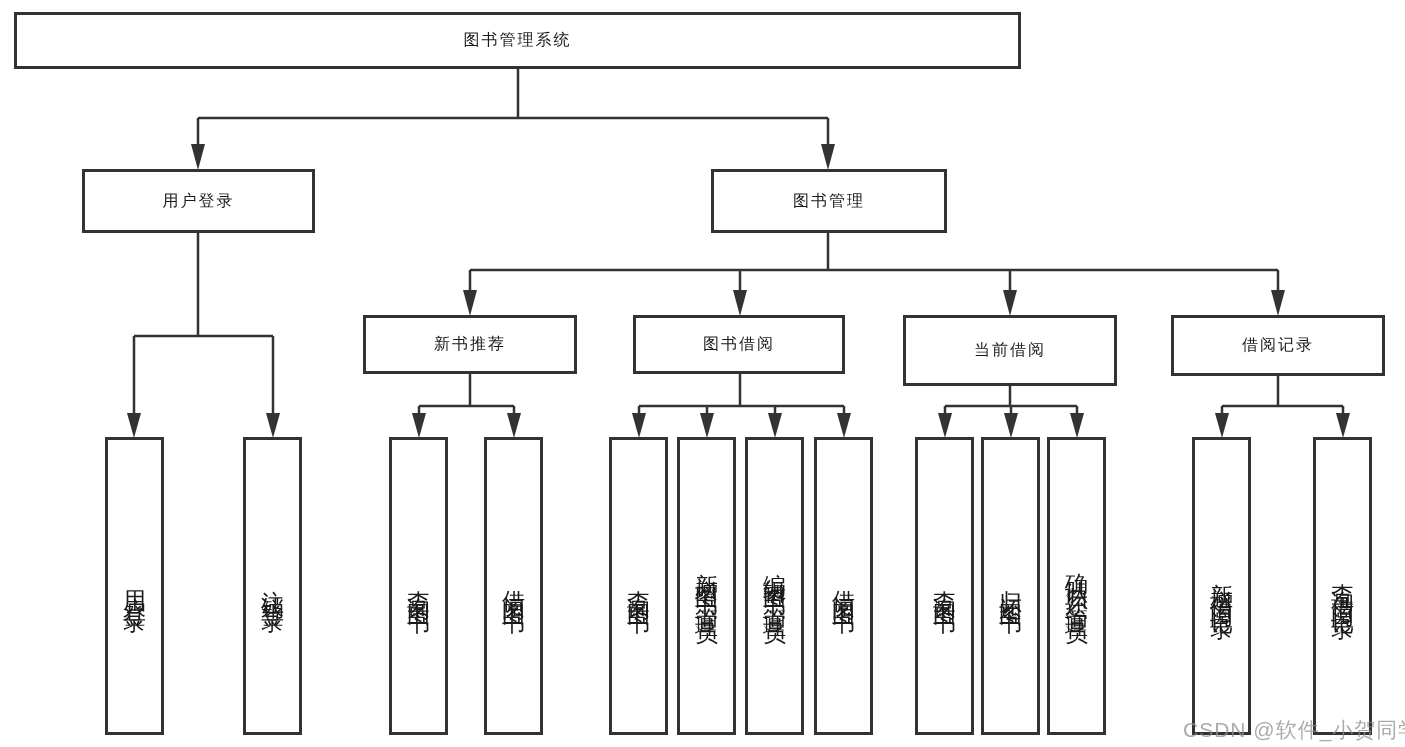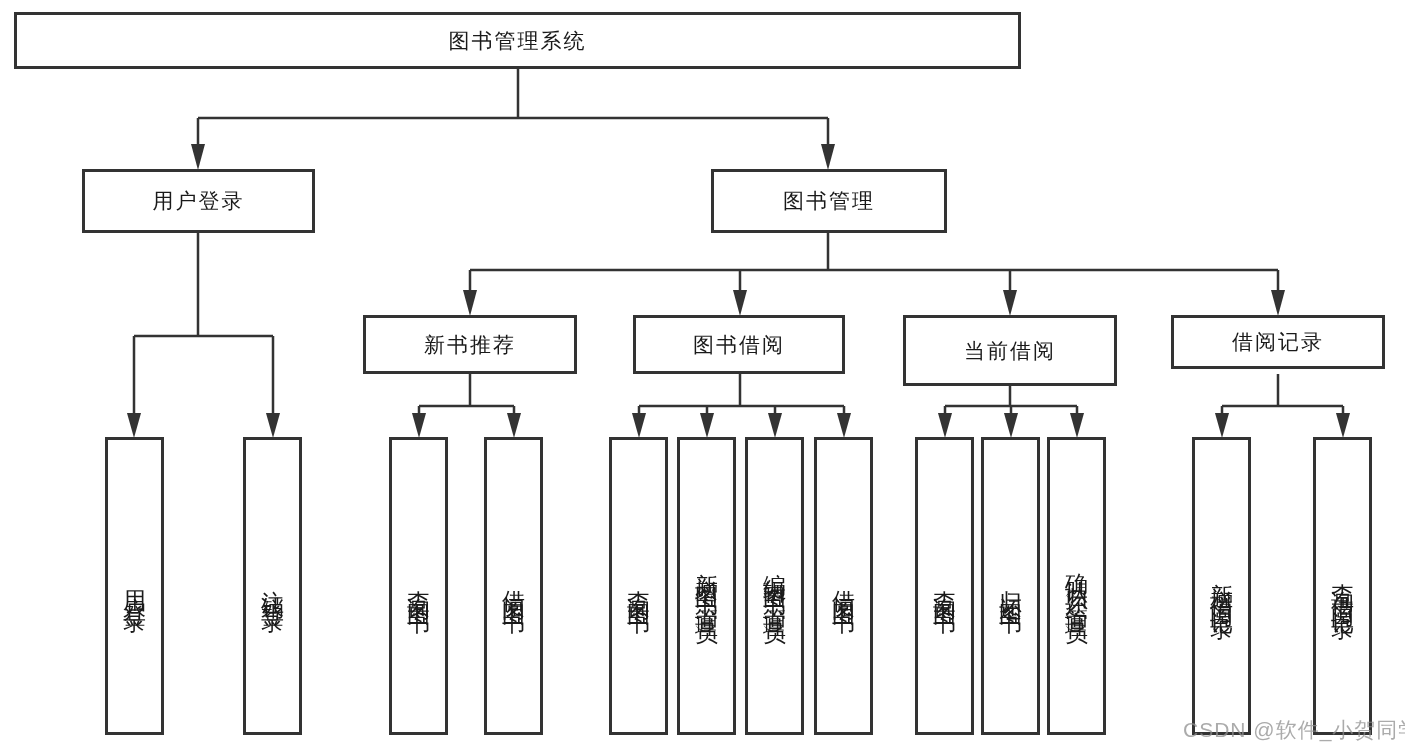--- a/index.html
+++ b/index.html
@@ -24,21 +24,21 @@
   }
   .hbox {
     position: absolute;
     box-sizing: border-box;
     border: 3px solid #333333;
     background: #ffffff;
     display: flex;
     align-items: center;
     justify-content: center;
     color: #1a1a1a;
-    font-size: 21px;
+    font-size: 16px;
     letter-spacing: 2px;
     z-index: 2;
   }
   .vbox {
     position: absolute;
     box-sizing: border-box;
     border: 3px solid #333333;
     background: #ffffff;
     width: 59px;
     top: 437px;
@@ -105,21 +105,21 @@
   </svg>
 
   <div class="hbox" style="left:14px; top:12px; width:1007px; height:57px;">图书管理系统</div>
 
   <div class="hbox" style="left:82px; top:169px; width:233px; height:64px;">用户登录</div>
   <div class="hbox" style="left:711px; top:169px; width:236px; height:64px;">图书管理</div>
 
   <div class="hbox" style="left:363px; top:315px; width:214px; height:59px;">新书推荐</div>
   <div class="hbox" style="left:633px; top:315px; width:212px; height:59px;">图书借阅</div>
   <div class="hbox" style="left:903px; top:315px; width:214px; height:71px;">当前借阅</div>
-  <div class="hbox" style="left:1171px; top:315px; width:214px; height:54px;">借阅记录</div>
+  <div class="hbox" style="left:1171px; top:315px; width:214px; height:61px;">借阅记录</div>
 
   <div class="vbox" style="left:105px;">用户登录</div>
   <div class="vbox" style="left:243px;">注销登录</div>
 
   <div class="vbox" style="left:389px;">查询图书</div>
   <div class="vbox" style="left:484px;">借阅图书</div>
 
   <div class="vbox" style="left:609px;">查询图书</div>
   <div class="vbox" style="left:677px;">新增图书（管理员）</div>
   <div class="vbox" style="left:745px;">编辑图书（管理员）</div>

